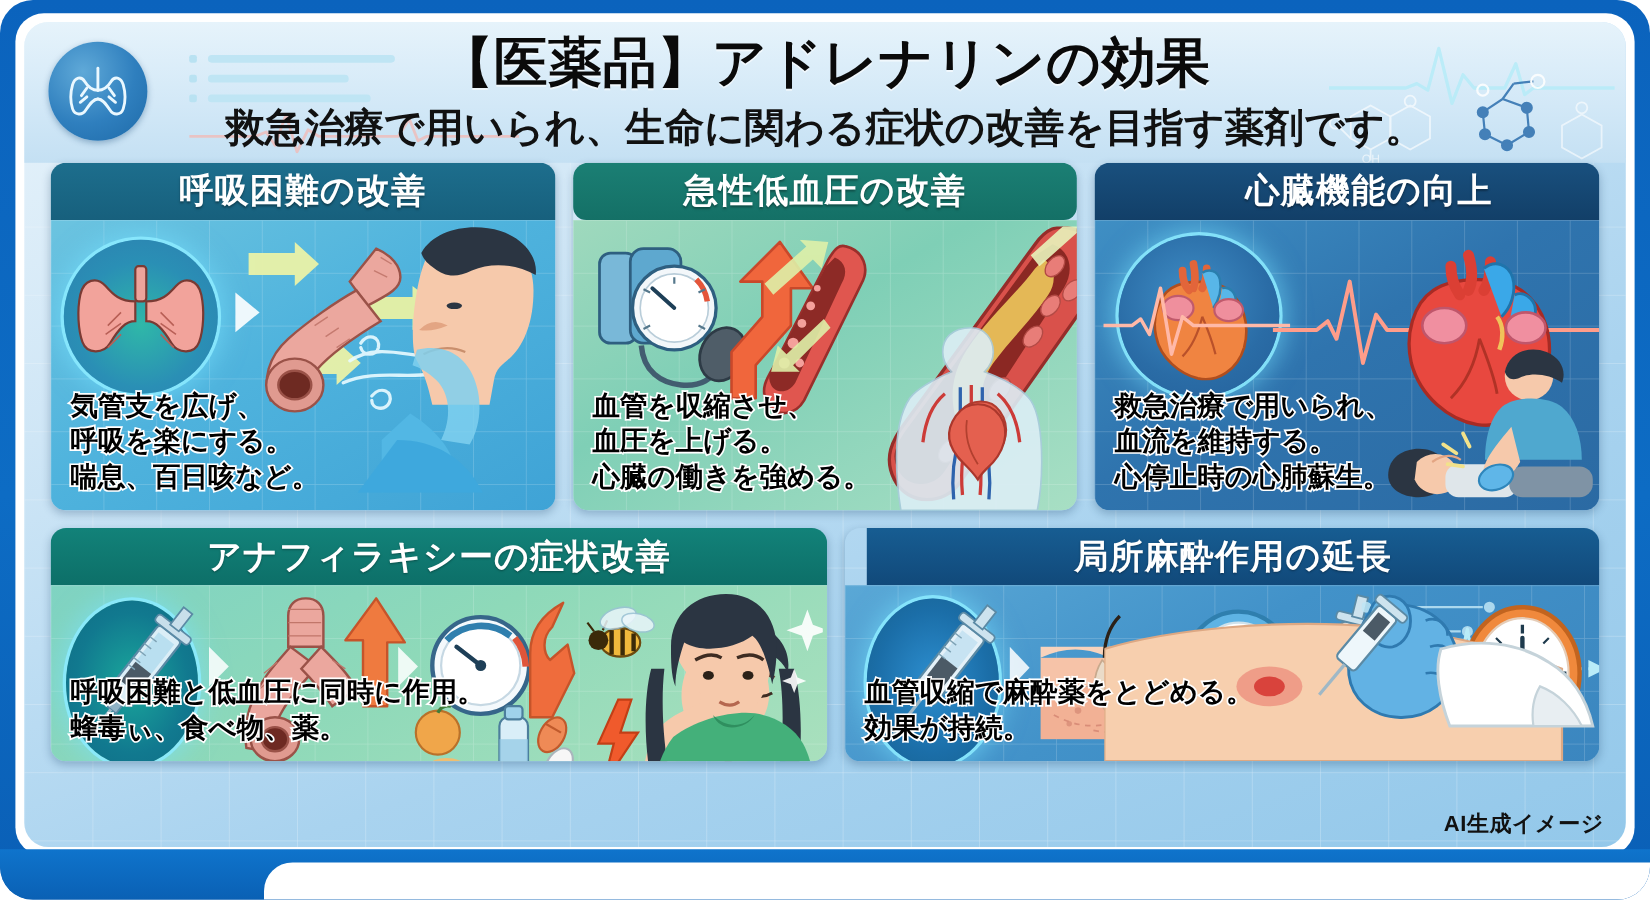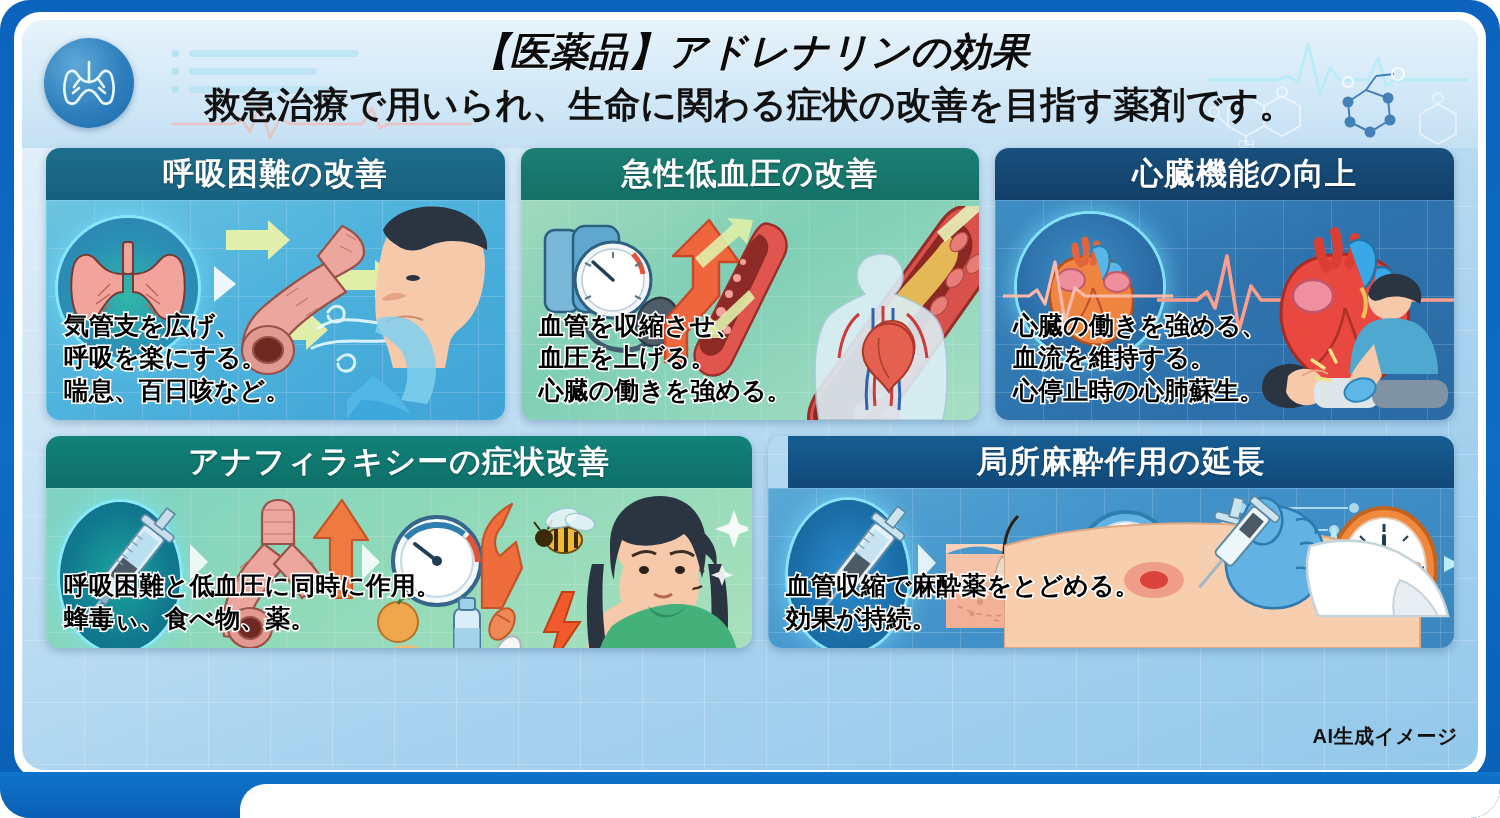--- a/index.html
+++ b/index.html
@@ -83,37 +83,36 @@
   .hdr-lines .bar{ height:7px; border-radius:4px; background:#bfe5f4; }
 
   .ecg-left{ position:absolute; left:150px; top:78px; opacity:.75;}
   .ecg-right{ position:absolute; right:10px; top:18px; opacity:.85;}
   .molecules{ position:absolute; right:0; top:42px; opacity:.85; }
 
   .title-wrap{
     position:absolute; left:0; right:0; top:10px; text-align:center;
   }
   .main-title{
-    font-size:39px; font-weight:bold; color:#0a0a0a;
+    font-size:49px; font-weight:bold; color:#0a0a0a;
     letter-spacing:.5px; line-height:1.15;
     text-shadow:0 1px 0 rgba(255,255,255,.6);
-    font-style:italic;
   }
   .sub-title{
     margin-top:6px;
     font-size:36px; font-weight:bold; color:#111;
     letter-spacing:0px;
   }
 
   
   .cards{
     position:absolute; left:0; right:0; top:128px; bottom:0;
     padding: 0 24px 10px 24px;
   }
-  .row1{ display:flex; gap:16px; height:272px; }
+  .row1{ display:flex; gap:16px; height:316px; }
   .row2{ display:flex; gap:16px; height:212px; margin-top:16px; }
 
   .card{
     position:relative;
     border-radius:14px;
     overflow:hidden;
     box-shadow:0 3px 8px rgba(20,60,100,.28);
     flex:1;
   }
   .card-head{
@@ -132,21 +131,21 @@
     paint-order: stroke fill;
     white-space:pre-line;
     z-index:6;
   }
   .row2 .card-caption{ font-size:25px; }
 
   
   .c1 .card-head{ background:linear-gradient(180deg,#1d6e8d 0%,#17607d 100%); }
   .c1 .card-body{ background:linear-gradient(150deg,#6cc4e0 0%,#4fb3dd 45%,#3fa3d6 100%); }
 
-  .c2 .card-head{ background:linear-gradient(180deg,#1b7f74 0%,#147066 100%); }
+  .c2 .card-head{ background:linear-gradient(180deg,#1b7f74 0%,#147066 100%);border-radius:12px; }
   .c2 .card-body{ background:linear-gradient(150deg,#9fd9bd 0%,#7fcfb6 40%,#a8dfc4 100%); }
 
   .c3 .card-head{ background:linear-gradient(180deg,#19507e 0%,#123f68 100%);padding-left:40px; }
   .c3 .card-body{ background:linear-gradient(150deg,#3f8fc4 0%,#2f74ae 45%,#2b6aa3 100%); }
 
   .c4 .card-head{ background:linear-gradient(180deg,#128279 0%,#0d6f68 100%); }
   .c4 .card-body{ background:linear-gradient(150deg,#7fd3c2 0%,#8ed9b9 45%,#a9e0bd 100%); }
 
   .c5 .card-head{ background:linear-gradient(180deg,#175d92 0%,#11497a 100%);margin-left:20px; }
   .c5 .card-body{ background:linear-gradient(150deg,#5aa8d6 0%,#4292c9 45%,#3b86bf 100%); }
@@ -163,21 +162,21 @@
   
   .glow-disc{
     position:absolute;
     border-radius:50%;
     box-shadow:0 0 0 3px rgba(140,235,255,.85), 0 0 22px 6px rgba(120,225,255,.55);
   }
 
   .art{ position:absolute; }
 
   .footer-note{
-    position:absolute; right:20px; bottom:20px;
+    position:absolute; right:20px; bottom:8px;
     font-size:20px; font-weight:bold; color:#111;
     letter-spacing:.5px;
     z-index:9;
     margin-top:17px;
   }
 </style>
 </head>
 <body>
 
 <div id="poster">
@@ -456,21 +455,21 @@
 
               <circle cx="146" cy="28" r="22" fill="#f6c9ab"></circle>
               <path d="M124 24 c4 -18 22 -24 38 -18 c14 6 18 18 14 28 c-12 -8 -28 -10 -40 -4 c-6 2 -10 0 -12 -6z" fill="#2b3542"></path>
               <path d="M124 54 c12 -8 40 -8 52 2 c12 10 18 28 18 48 l-88 0 c0 -22 6 -42 18 -50z" fill="#4fa8cf"></path>
               <path d="M130 74 c-10 12 -20 24 -24 34 c-4 8 2 16 10 16 c8 0 16 -8 22 -18z" fill="#f6c9ab"></path>
               <ellipse cx="116" cy="120" rx="16" ry="11" transform="rotate(-20 116 120)" fill="#5fb6e8" stroke="#2f86bb" stroke-width="2"></ellipse>
               <g stroke="#f2e28a" stroke-width="3.4" stroke-linecap="round">
                 <path d="M92 92 l-6 -12 M80 98 l-12 -8 M86 110 l-14 -2"></path>
               </g>
             </svg>
-            <div class="card-caption">心臓の働きを強める、
+            <div class="card-caption">救急治療で用いられ、
 血流を維持する。
 心停止時の心肺蘇生。</div>
           </div>
         </div>
       </div>
 
       <div class="row2">
 
         <div class="card c4" style="flex:0 0 706px;">
           <div class="card-head">アナフィラキシーの症状改善</div>

